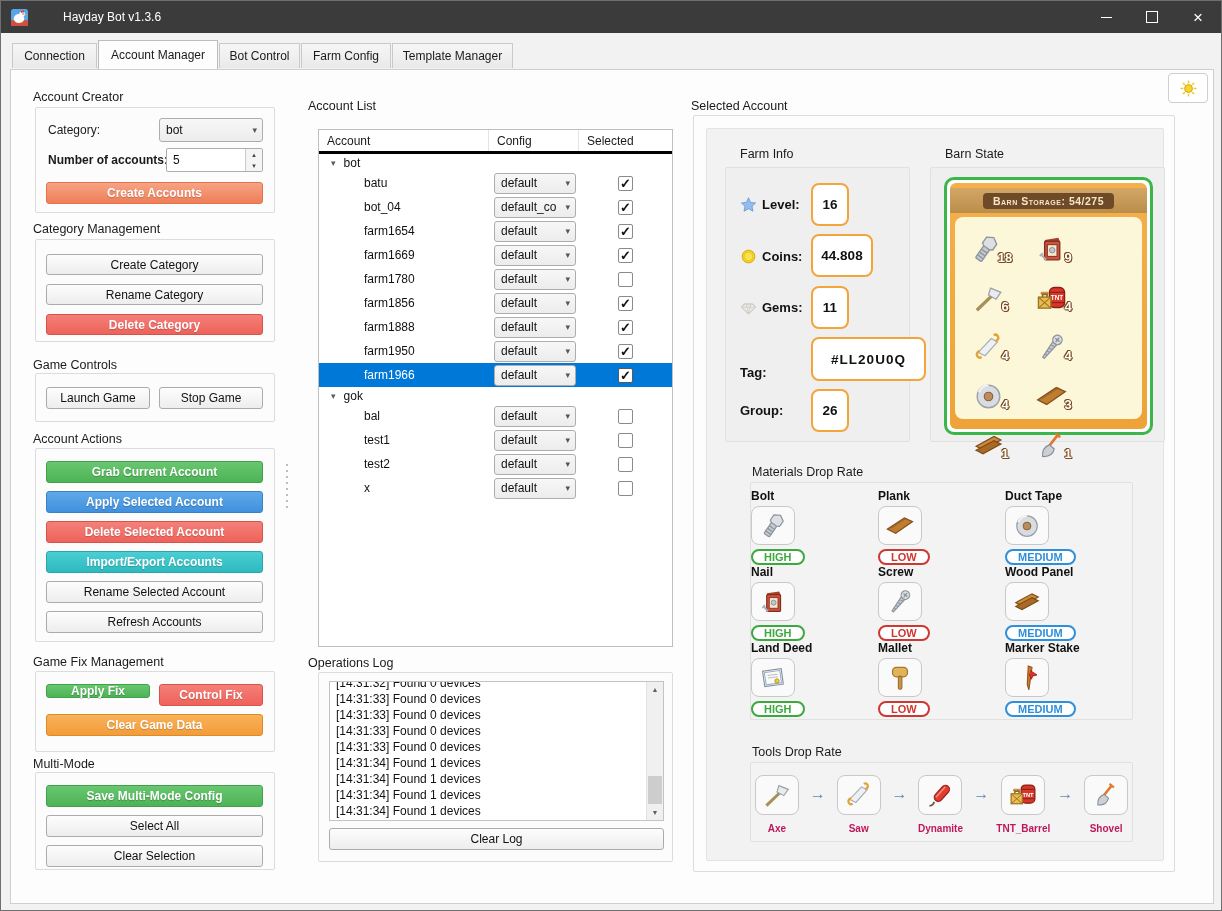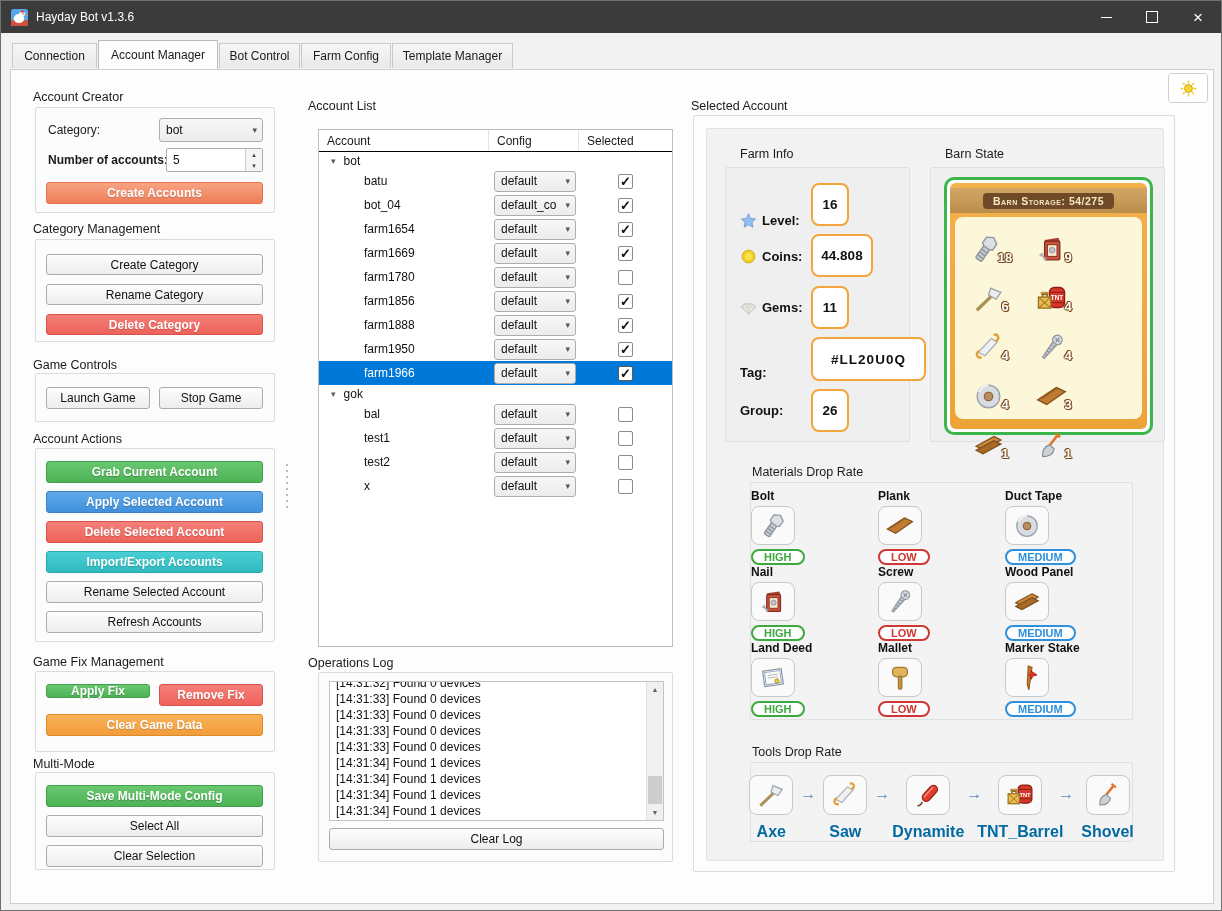--- a/index.html
+++ b/index.html
@@ -1,20 +1,20 @@
 <!DOCTYPE html>
 <html><head>
 <meta charset="utf-8">
 <style>
   html,body{margin:0;padding:0;background:#c8c8c8;font-family:"Liberation Sans",sans-serif;}
   .window{position:relative;width:1222px;height:911px;background:#f2f2f2;border:1px solid #6f6f6f;box-sizing:border-box;overflow:hidden;}
   
   .titlebar{position:absolute;left:0;top:0;width:100%;height:32px;background:#3b3b3b;display:flex;align-items:center;}
   .titlebar .appicon{width:17px;height:17px;margin:0 8px 0 10px;}
-  .titlebar .title{color:#fff;font-size:12px;}
+  .titlebar .title{color:#fff;font-size:12px;margin-left:27px;}
   .wctrls{position:absolute;right:0;top:0;height:32px;display:flex;}
   .wbtn{width:46px;height:32px;display:flex;align-items:center;justify-content:center;color:#fff;}
   .min-bar{width:11px;height:1px;background:#fff;}
   .max-box{width:10px;height:10px;border:1px solid #fff;}
   .close-x{font-size:17px;line-height:17px;}
   
   .content{position:absolute;left:1px;right:1px;top:32px;bottom:1px;background:#f2f2f2;}
   .tab{position:absolute;top:10px;height:25px;background:linear-gradient(#f6f6f6,#e9e9e9);border:1px solid #c9c9c9;border-bottom:none;box-sizing:border-box;display:flex;align-items:center;justify-content:center;font-size:12px;color:#1a1a1a;z-index:2;}
   .tab.active{top:7px;height:29px;background:#fdfdfd;border-color:#bcbcbc;z-index:4;font-size:12px;}
   .themebtn{position:absolute;left:1166px;top:40px;width:38px;height:28px;background:#fff;border:1px solid #cfcfcf;border-radius:4px;display:flex;align-items:center;justify-content:center;z-index:5;}
@@ -29,21 +29,21 @@
   .btn.teal{background:linear-gradient(#49ced3,#2ebabf);border-color:#2aa6ab;color:#fff;font-weight:bold;text-shadow:0 1px 1px rgba(0,0,0,.2);}
   .btn.orange{background:linear-gradient(#f8b259,#f39c3a);border-color:#dd8a28;color:#fff;font-weight:bold;text-shadow:0 1px 1px rgba(0,0,0,.2);}
   .btn.salmon{background:linear-gradient(#f7a384,#ef7e58);border-color:#e3734d;color:#fff;font-weight:bold;text-shadow:0 1px 1px rgba(0,0,0,.2);}
   .combo{display:flex;align-items:center;background:linear-gradient(#f7f7f7,#ececec);border:1px solid #adadad;border-radius:3px;font-size:12px;color:#111;box-sizing:border-box;padding-left:6px;position:relative;overflow:hidden;}
   .combo .arr{position:absolute;right:5px;top:50%;transform:translateY(-53%);font-size:9px;color:#555;}
   .combo .cval{white-space:nowrap;overflow:hidden;max-width:calc(100% - 18px);}
   .checkbox{width:15px;height:15px;background:#fff;border:1px solid #8a8a8a;border-radius:2px;box-sizing:border-box;display:flex;align-items:center;justify-content:center;}
   .checkbox.checked::after{content:"✓";font-size:13px;font-weight:bold;color:#111;line-height:13px;}
   
   .table{position:absolute;left:307px;top:59px;width:355px;height:518px;background:#fff;border:1px solid #bfbfbf;box-sizing:border-box;overflow:hidden;}
-  .thead{display:flex;height:21px;border-bottom:1px solid #000000;font-size:12px;color:#1a1a1a;align-items:center;}
+  .thead{display:flex;height:21px;border-bottom:3px solid #000000;font-size:12px;color:#1a1a1a;align-items:center;}
   .thead div{box-sizing:border-box;height:100%;display:flex;align-items:center;border-right:1px solid #e4e4e4;padding-left:8px;}
   .trow{display:flex;align-items:center;font-size:12px;color:#111;}
   .trow.group{height:17px;}
   .trow.item{height:24px;}
   .trow.sel-row{background:#0078d7;color:#fff;}
   .c-acc{width:170px;display:flex;align-items:center;}
   .c-cfg{width:90px;display:flex;align-items:center;}
   .c-sel{width:93px;display:flex;align-items:center;justify-content:center;}
   .expander{font-size:9px;color:#5a5a5a;margin:0 8px 0 12px;}
   .trow.sel-row .checkbox{border-color:#5a5a5a;}
@@ -78,21 +78,21 @@
   .matcell{width:127px;height:76px;display:flex;flex-direction:column;align-items:flex-start;}
   .matname{font-size:12px;font-weight:bold;color:#111;height:16px;}
   .iconbox{width:44px;height:40px;background:#fafafa;border:1px solid #c8c8c8;border-radius:8px;display:flex;align-items:center;justify-content:center;margin:2px 0 4px 0;box-sizing:border-box;}
   .iconbox .ic{width:30px;height:30px;}
   .badge{display:inline-flex;align-items:center;justify-content:center;height:16px;padding:0 11px;border-radius:9px;border:2px solid;font-size:11px;font-weight:bold;background:#fff;box-sizing:border-box;}
   .badge-high{color:#3ca93f;border-color:#3ca93f;}
   .badge-low{color:#cf3732;border-color:#cf3732;}
   .badge-medium{color:#2e8fdb;border-color:#2e8fdb;}
   .toolsrow{position:absolute;left:0;top:10px;width:100%;display:flex;justify-content:center;align-items:flex-start;gap:7px;}
   .toolcell{display:flex;flex-direction:column;align-items:center;width:62px;}
-  .toolname{font-size:16px;font-weight:bold;color:#0369a1;margin-top:4px;white-space:nowrap;}
+  .toolname{font-size:10px;font-weight:bold;color:#be185d;margin-top:4px;white-space:nowrap;}
   .tarrow{font-size:16px;color:#5b87b5;margin-top:12px;}
   
   .flabel{position:absolute;font-size:12px;color:#1a1a1a;white-space:nowrap;}
   .spin{position:absolute;background:#fff;border:1px solid #adadad;border-radius:2px;box-sizing:border-box;display:flex;}
   .spin .sval{flex:1;display:flex;align-items:center;padding-left:6px;font-size:12px;color:#111;}
   .spin .sarrows{width:16px;border-left:1px solid #c9c9c9;display:flex;flex-direction:column;background:#f4f4f4;}
   .spin .sarrows span{flex:1;display:flex;align-items:center;justify-content:center;font-size:7px;color:#444;}
   .splitter{position:absolute;width:5px;background:repeating-linear-gradient(#bdbdbd 0 2px,transparent 2px 6px);background-size:2px 100%;background-repeat:repeat-y;background-position:center;}
   .ic{display:block;}
 </style>
@@ -312,21 +312,21 @@
         <div class="btn green" style="left:10px;top:12px;width:217px;height:22px;">Grab Current Account</div>
         <div class="btn red" style="left:10px;top:72px;width:217px;height:22px;">Delete Selected Account</div>
         <div class="btn teal" style="left:10px;top:102px;width:217px;height:22px;">Import/Export Accounts</div>
         <div class="btn" style="left:10px;top:132px;width:217px;height:22px;">Rename Selected Account</div>
         <div class="btn" style="left:10px;top:162px;width:217px;height:22px;">Refresh Accounts</div>
       </div>
 
       <div class="gb-label" style="left:22px;top:585px;">Game Fix Management</div>
       <div class="groupbox" style="left:24px;top:601px;width:240px;height:81px;">
         <div class="btn green" style="left:10px;top:12px;width:104px;height:14px;">Apply Fix</div>
-        <div class="btn red" style="left:123px;top:12px;width:104px;height:22px;">Remove Fix</div>
+        <div class="btn red" style="left:123px;top:12px;width:104px;height:22px;">Control Fix</div>
         <div class="btn orange" style="left:10px;top:42px;width:217px;height:22px;">Clear Game Data</div>
       </div>
 
       <div class="gb-label" style="left:22px;top:687px;">Multi-Mode</div>
       <div class="groupbox" style="left:24px;top:702px;width:240px;height:98px;">
         <div class="btn green" style="left:10px;top:12px;width:217px;height:22px;">Save Multi-Mode Config</div>
         <div class="btn" style="left:10px;top:42px;width:217px;height:22px;">Select All</div>
         <div class="btn" style="left:10px;top:72px;width:217px;height:22px;">Clear Selection</div>
       </div>
 
@@ -561,21 +561,21 @@
         </div>
         <div class="btn" style="left:10px;top:155px;width:335px;height:22px;">Clear Log</div>
       </div>
 
       <div class="gb-label" style="left:680px;top:29px;">Selected Account</div>
       <div class="groupbox" style="left:682px;top:45px;width:482px;height:757px;background:#fdfdfd;">
         <div class="innerpanel">
 
           <div class="sublabel" style="left:33px;top:18px;">Farm Info</div>
           <div class="subbox" style="left:18px;top:38px;width:185px;height:275px;">
-            <div class="firow" style="top:28px;margin-top:16px;">
+            <div class="firow" style="top:28px;">
               <svg class="fiicon">
                   <use href="#i-star"></use>
                 </svg>
               <span>Level:</span>
             </div>
             <div class="vbox" style="left:85px;top:15px;width:38px;height:43px;">16</div>
             <div class="firow" style="top:80px;">
               <svg class="fiicon">
                   <use href="#i-coin"></use>
                 </svg>

